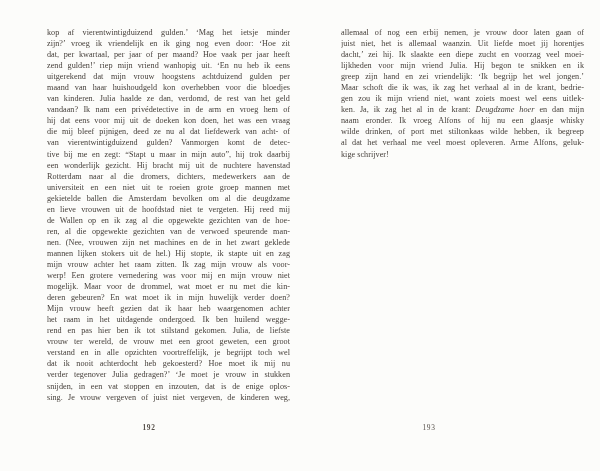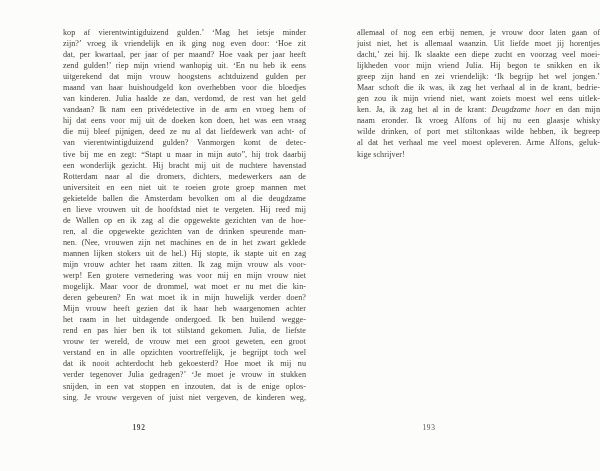--- a/index.html
+++ b/index.html
@@ -15,21 +15,20 @@
     background: #fcfcfa;
   }
   .page-text {
     position: absolute;
     top: 27px;
     width: 243px;
     color: #47413c;
     font-size: 8.2px;
     line-height: 11.05px;
     letter-spacing: 0.02px;
-    margin-left: 16px;
   }
   .page-left  { left: 47px;  }
   .page-right { left: 341px; }
   .line {
     height: 11.05px;
     overflow: hidden;
     text-align: justify;
     text-align-last: justify;
     white-space: normal;
   }
@@ -39,21 +38,21 @@
   .italic-phrase { font-style: italic; }
   .folio {
     position: absolute;
     top: 423px;
     transform: translateX(-50%);
     color: #56504a;
     font-size: 7.4px;
     letter-spacing: 0.6px;
     font-variant-numeric: oldstyle-nums;
   }
-  .folio-left  { left: 139px; font-weight: bold; }
+  .folio-left  { left: 149px; font-weight: bold; }
   .folio-right { left: 429px; }
 </style>
 </head>
 <body>
 
 <div class="spread">
 
   <div class="page-text page-left">
     <div class="line">kop af vierentwintigduizend gulden.’ ‘Mag het ietsje minder</div>
     <div class="line">zijn?’ vroeg ik vriendelijk en ik ging nog even door: ‘Hoe zit</div>
@@ -66,21 +65,21 @@
     <div class="line">hij dat eens voor mij uit de doeken kon doen, het was een vraag</div>
     <div class="line">die mij bleef pijnigen, deed ze nu al dat liefdewerk van acht- of</div>
     <div class="line">van vierentwintigduizend gulden? Vanmorgen komt de detec-</div>
     <div class="line">tive bij me en zegt: “Stapt u maar in mijn auto”, hij trok daarbij</div>
     <div class="line">een wonderlijk gezicht. Hij bracht mij uit de nuchtere havenstad</div>
     <div class="line">Rotterdam naar al die dromers, dichters, medewerkers aan de</div>
     <div class="line">universiteit en een niet uit te roeien grote groep mannen met</div>
     <div class="line">gekietelde ballen die Amsterdam bevolken om al die deugdzame</div>
     <div class="line">en lieve vrouwen uit de hoofdstad niet te vergeten. Hij reed mij</div>
     <div class="line">de Wallen op en ik zag al die opgewekte gezichten van de hoe-</div>
-    <div class="line">ren, al die opgewekte gezichten van de drinken speurende man-</div>
+    <div class="line">ren, al die opgewekte gezichten van de verwoed speurende man-</div>
     <div class="line">nen. (Nee, vrouwen zijn net machines en de in het zwart geklede</div>
     <div class="line">mannen lijken stokers uit de hel.) Hij stopte, ik stapte uit en zag</div>
     <div class="line">mijn vrouw achter het raam zitten. Ik zag mijn vrouw als voor-</div>
     <div class="line">werp! Een grotere vernedering was voor mij en mijn vrouw niet</div>
     <div class="line">mogelijk. Maar voor de drommel, wat moet er nu met die kin-</div>
     <div class="line">deren gebeuren? En wat moet ik in mijn huwelijk verder doen?</div>
     <div class="line">Mijn vrouw heeft gezien dat ik haar heb waargenomen achter</div>
     <div class="line">het raam in het uitdagende ondergoed. Ik ben huilend wegge-</div>
     <div class="line">rend en pas hier ben ik tot stilstand gekomen. Julia, de liefste</div>
     <div class="line">vrouw ter wereld, de vrouw met een groot geweten, een groot</div>

